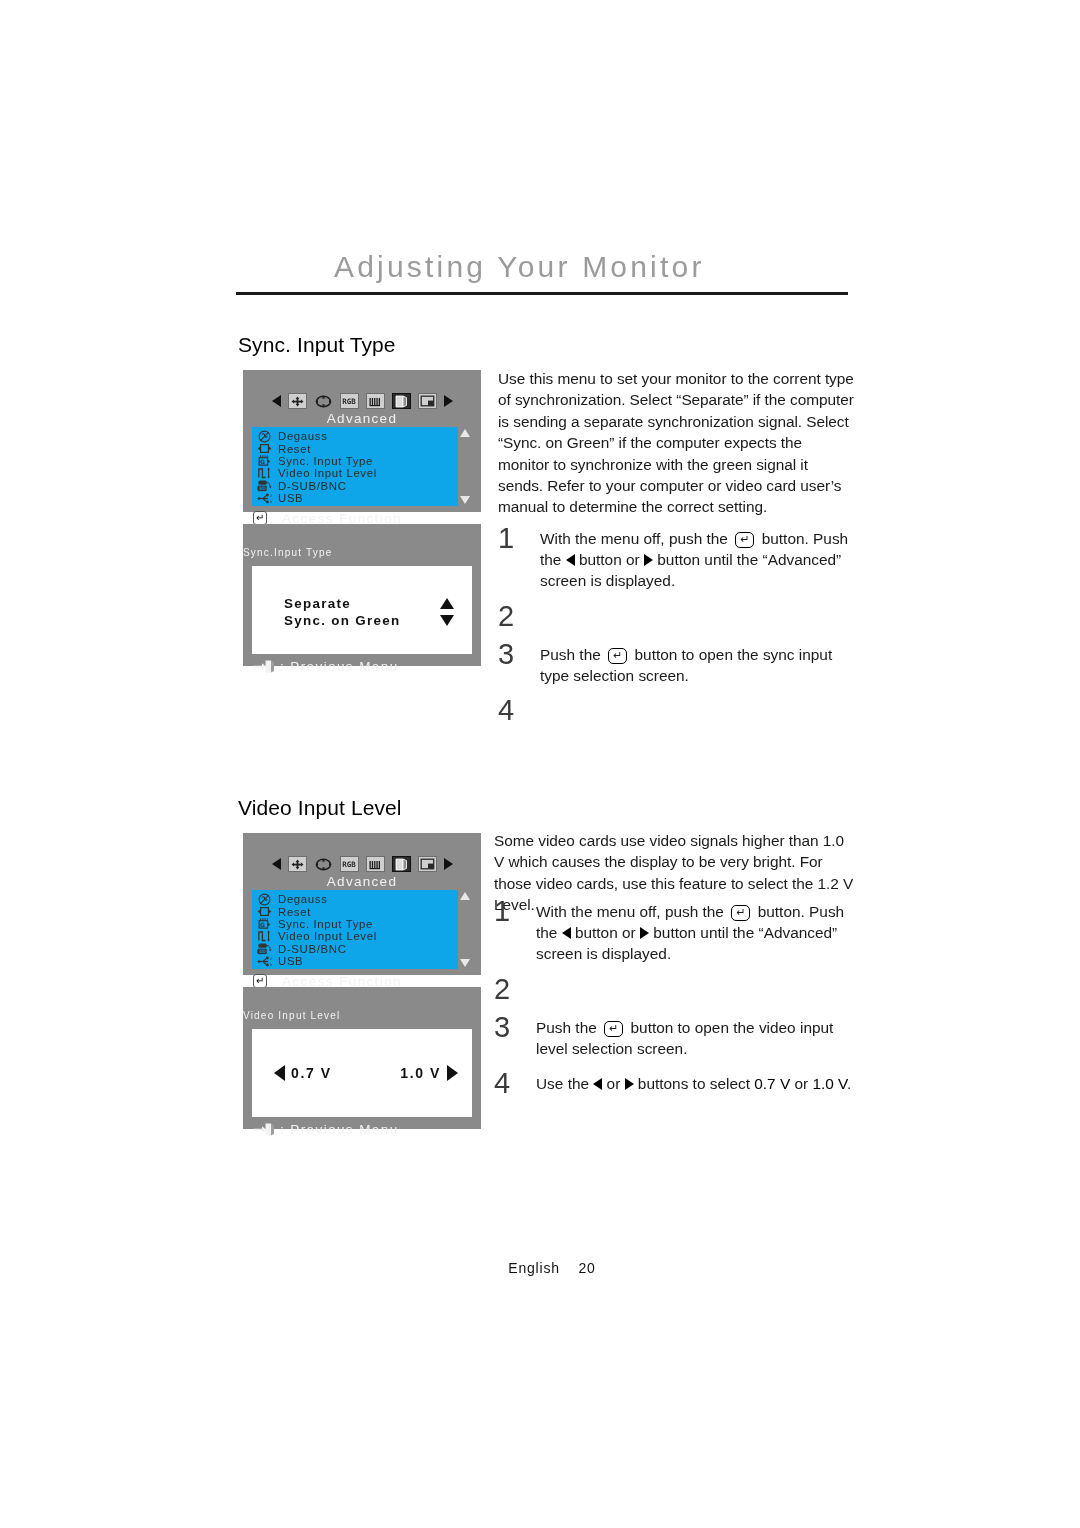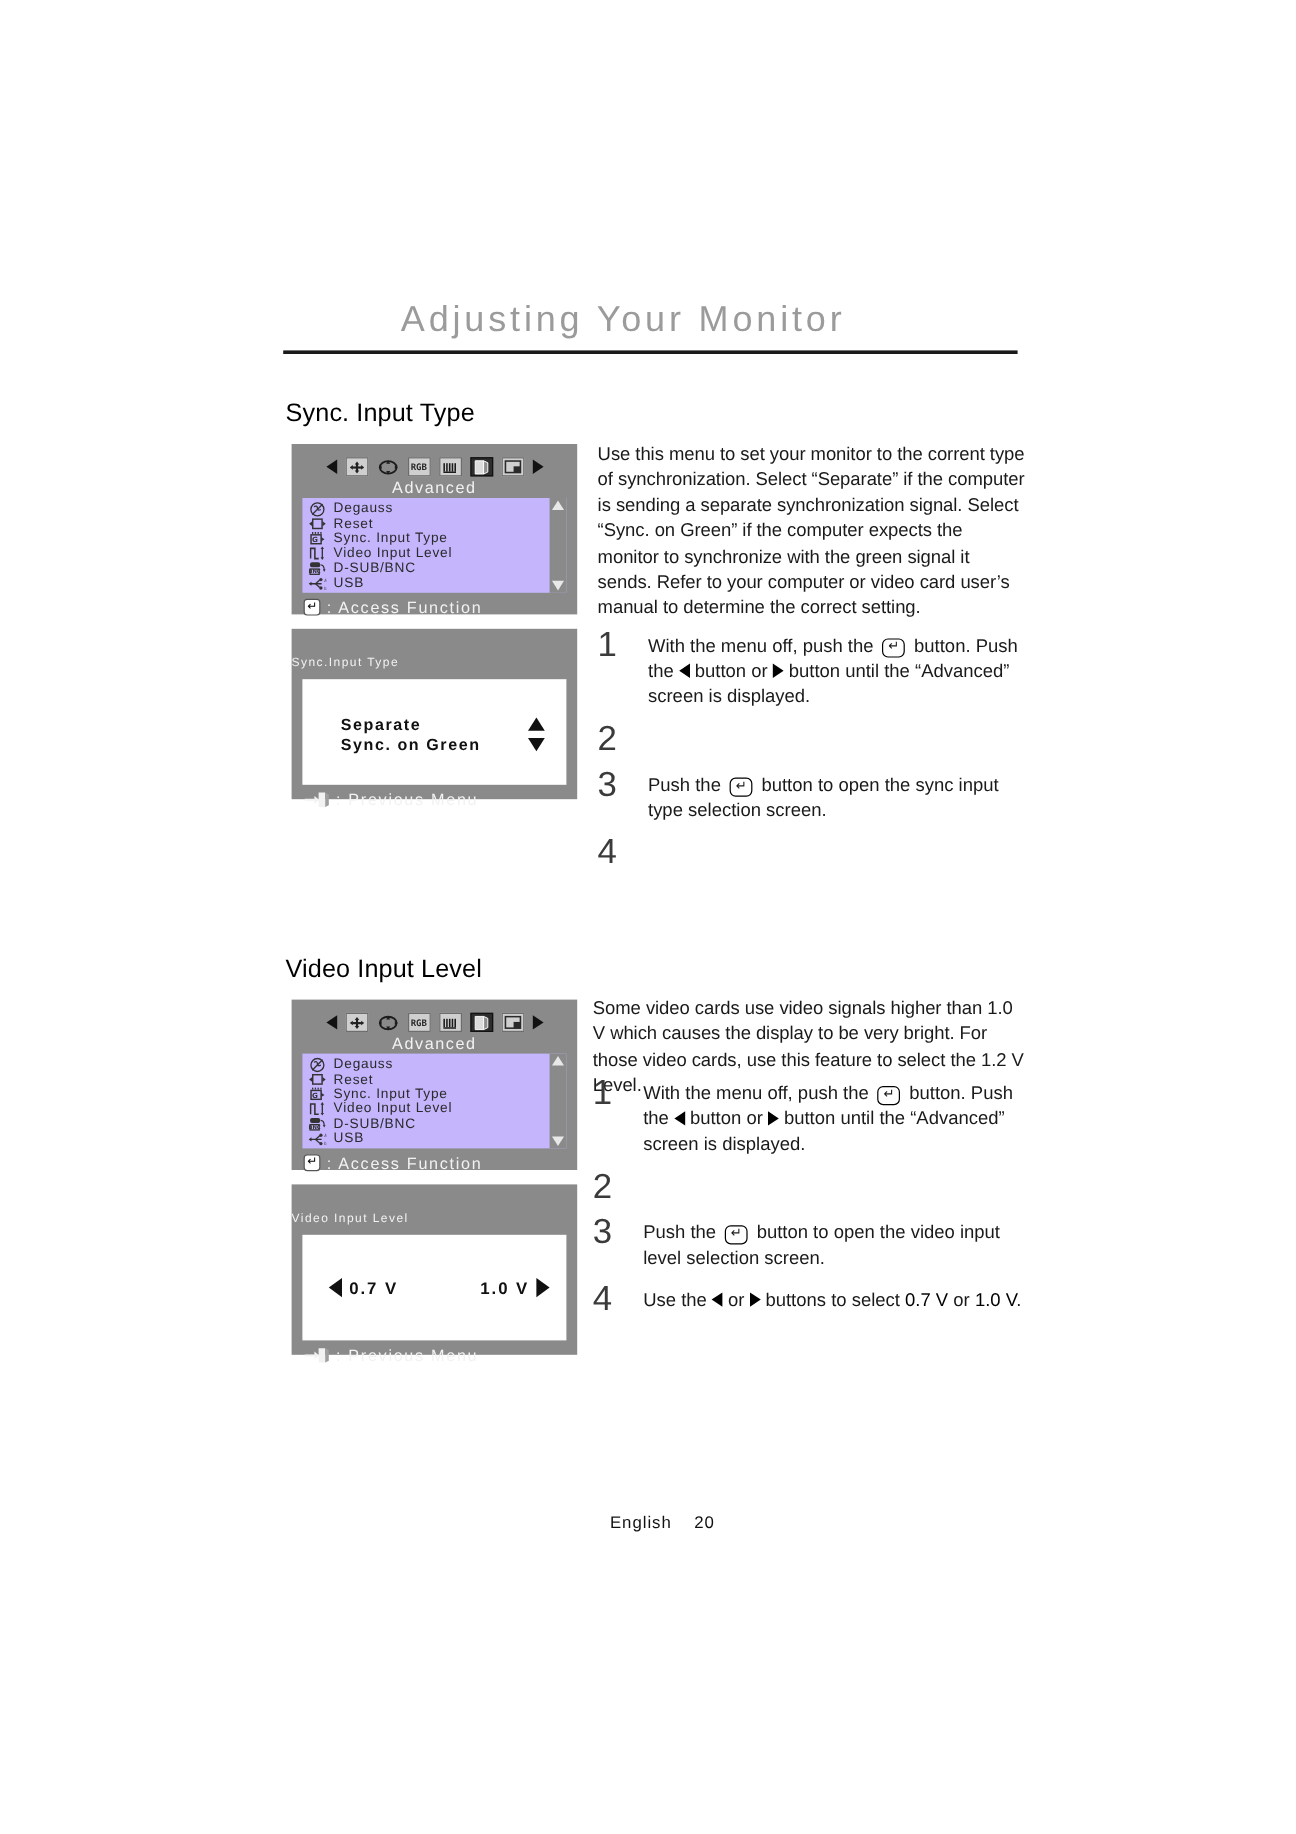--- a/index.html
+++ b/index.html
@@ -128,21 +128,21 @@
   #osd-adv-2 { left: 243px; top: 833px; width: 238px; height: 142px; }
   #osd-vil   { left: 243px; top: 987px; width: 238px; height: 142px; }
 
   
   .osd-tabbar {
     display: flex;
     align-items: center;
     justify-content: center;
     gap: 7px;
     height: 22px;
-    padding-top: 8px;
+    padding-top: 20px;
   }
   .osd-tab-arrow {
     width: 0; height: 0;
     border-top: 6px solid transparent;
     border-bottom: 6px solid transparent;
   }
   .osd-tab-arrow.left  { border-right: 9px solid #111; }
   .osd-tab-arrow.right { border-left: 9px solid #111; }
 
   .osd-icon {
@@ -163,21 +163,21 @@
     text-align: center;
     font-size: 13.5px;
     letter-spacing: 1.3px;
     color: #f2f2f2;
     margin-top: -1px;
     line-height: 15px;
   }
 
   .osd-list-wrap {
     margin: 1px 9px 0 9px;
-    background: #c4b5fd;
+    background: #0ea5e9;
     height: 79px;
     position: relative;
     display: flex;
   }
   .osd-list {
     flex: 1;
     padding: 3px 0 0 4px;
   }
   .osd-row {
     display: flex;

